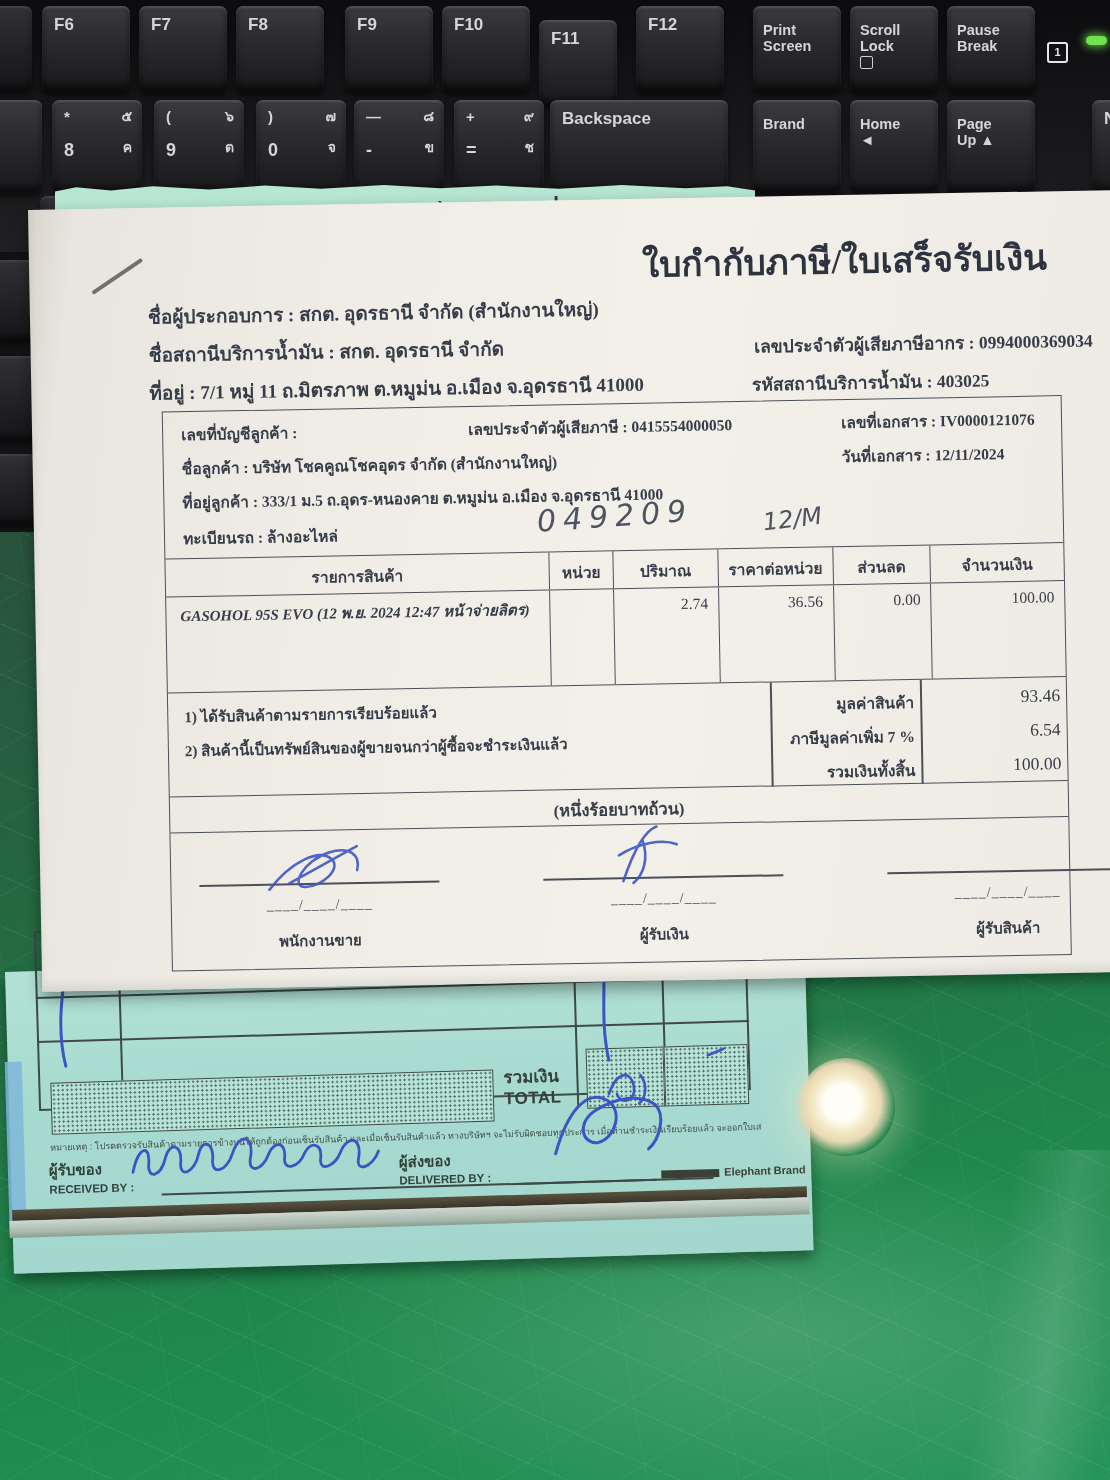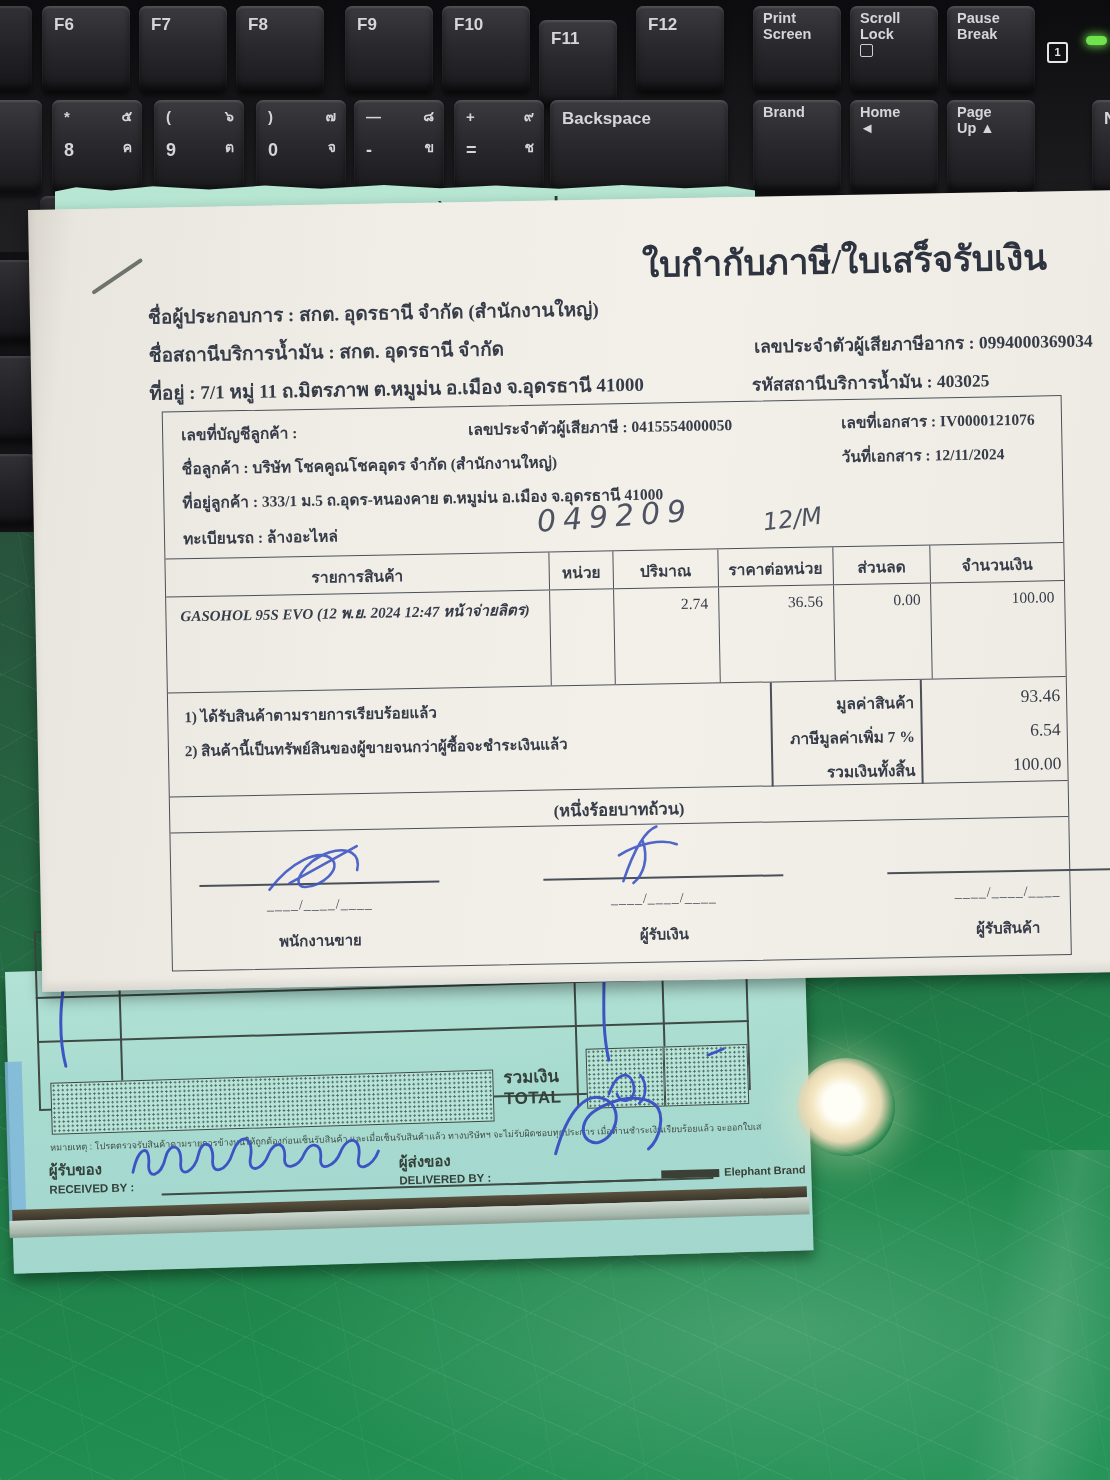--- a/index.html
+++ b/index.html
@@ -28,21 +28,21 @@
     background:linear-gradient(180deg,#0c0c0e 0%,#161618 45%,#202023 100%);}
   #keyboard-left{left:0;top:252px;width:100px;height:280px;
     background:linear-gradient(100deg,#101012 0%,#1a1a1d 70%,#101012 100%);}
   .ghost-key{position:absolute;border-radius:7px;
     background:linear-gradient(180deg,#323236 0%,#232327 50%,#161619 100%);
     box-shadow:inset 0 2px 2px rgba(255,255,255,.10),inset 0 -4px 6px rgba(0,0,0,.55),0 5px 5px rgba(0,0,0,.45);}
   .key{position:absolute;border-radius:7px;color:#d6d6d9;
     background:linear-gradient(180deg,#3a3a3f 0%,#2a2a2e 45%,#1a1a1d 100%);
     box-shadow:inset 0 2px 2px rgba(255,255,255,.13),inset 0 -5px 7px rgba(0,0,0,.55),0 6px 5px rgba(0,0,0,.5);
     font-weight:bold;font-size:17px;padding:9px 0 0 12px;box-sizing:border-box;line-height:1.12;}
-  .key.small{font-size:14.5px;padding:4px 0 0 10px;}
+  .key.small{font-size:14.5px;padding:16px 0 0 10px;}
   .key .kicon{display:inline-block;width:11px;height:11px;border:1.6px solid #cfcfd3;border-radius:2px;
     font-size:8px;line-height:10px;text-align:center;margin-top:2px;}
   .key .g2{display:flex;justify-content:space-between;padding-right:10px;font-size:15px;}
   .key .g2 .th{font-size:14px;}
   .key .g2 .dig{font-size:18px;}
   #led{left:1086px;top:36px;width:21px;height:9px;border-radius:5px;background:#6fe24d;
     box-shadow:0 0 9px 2px rgba(110,226,77,.8);}
   #numlock-box{left:1047px;top:42px;width:17px;height:17px;border:2px solid #e6e6e9;border-radius:3px;
     color:#e6e6e9;font-size:11px;font-weight:bold;text-align:center;line-height:16px;}
 

